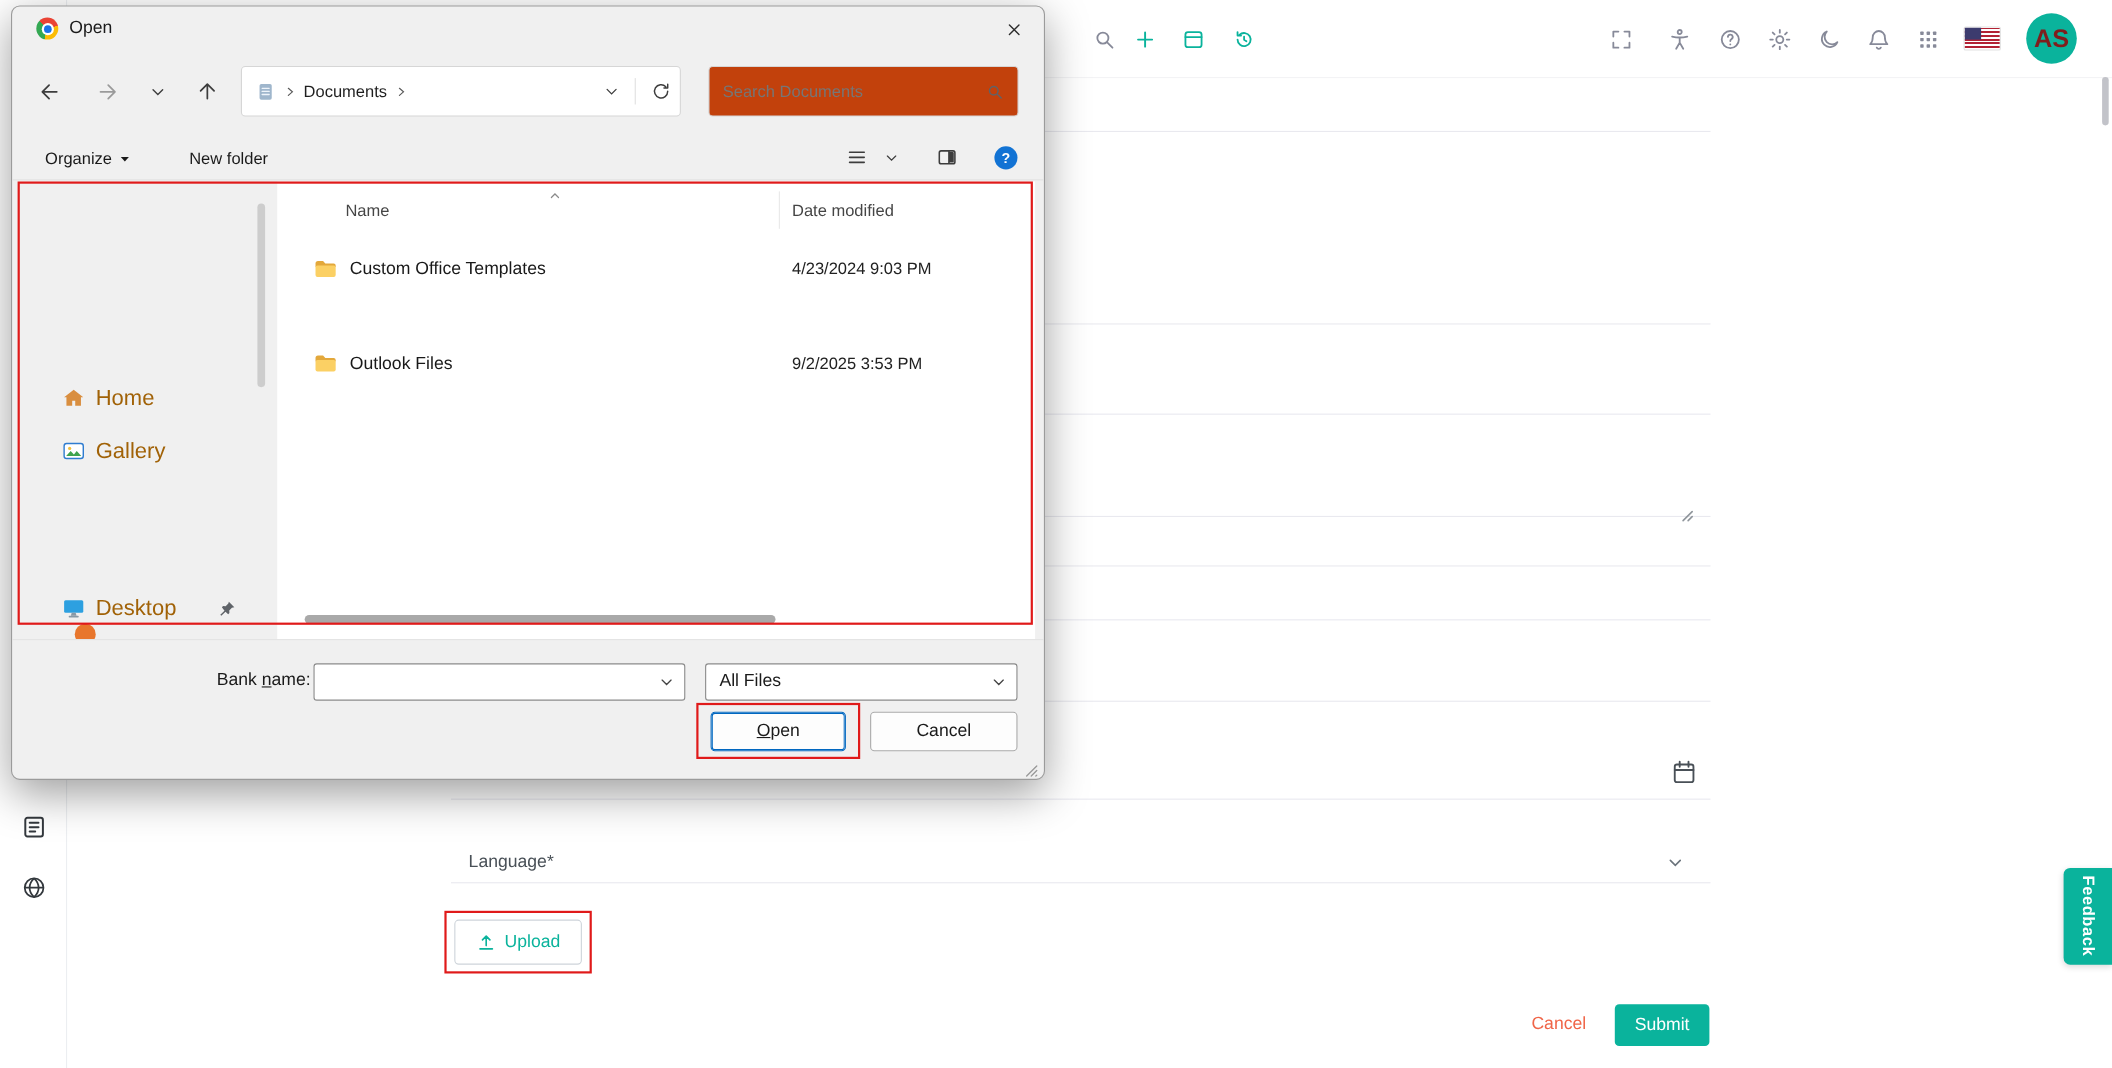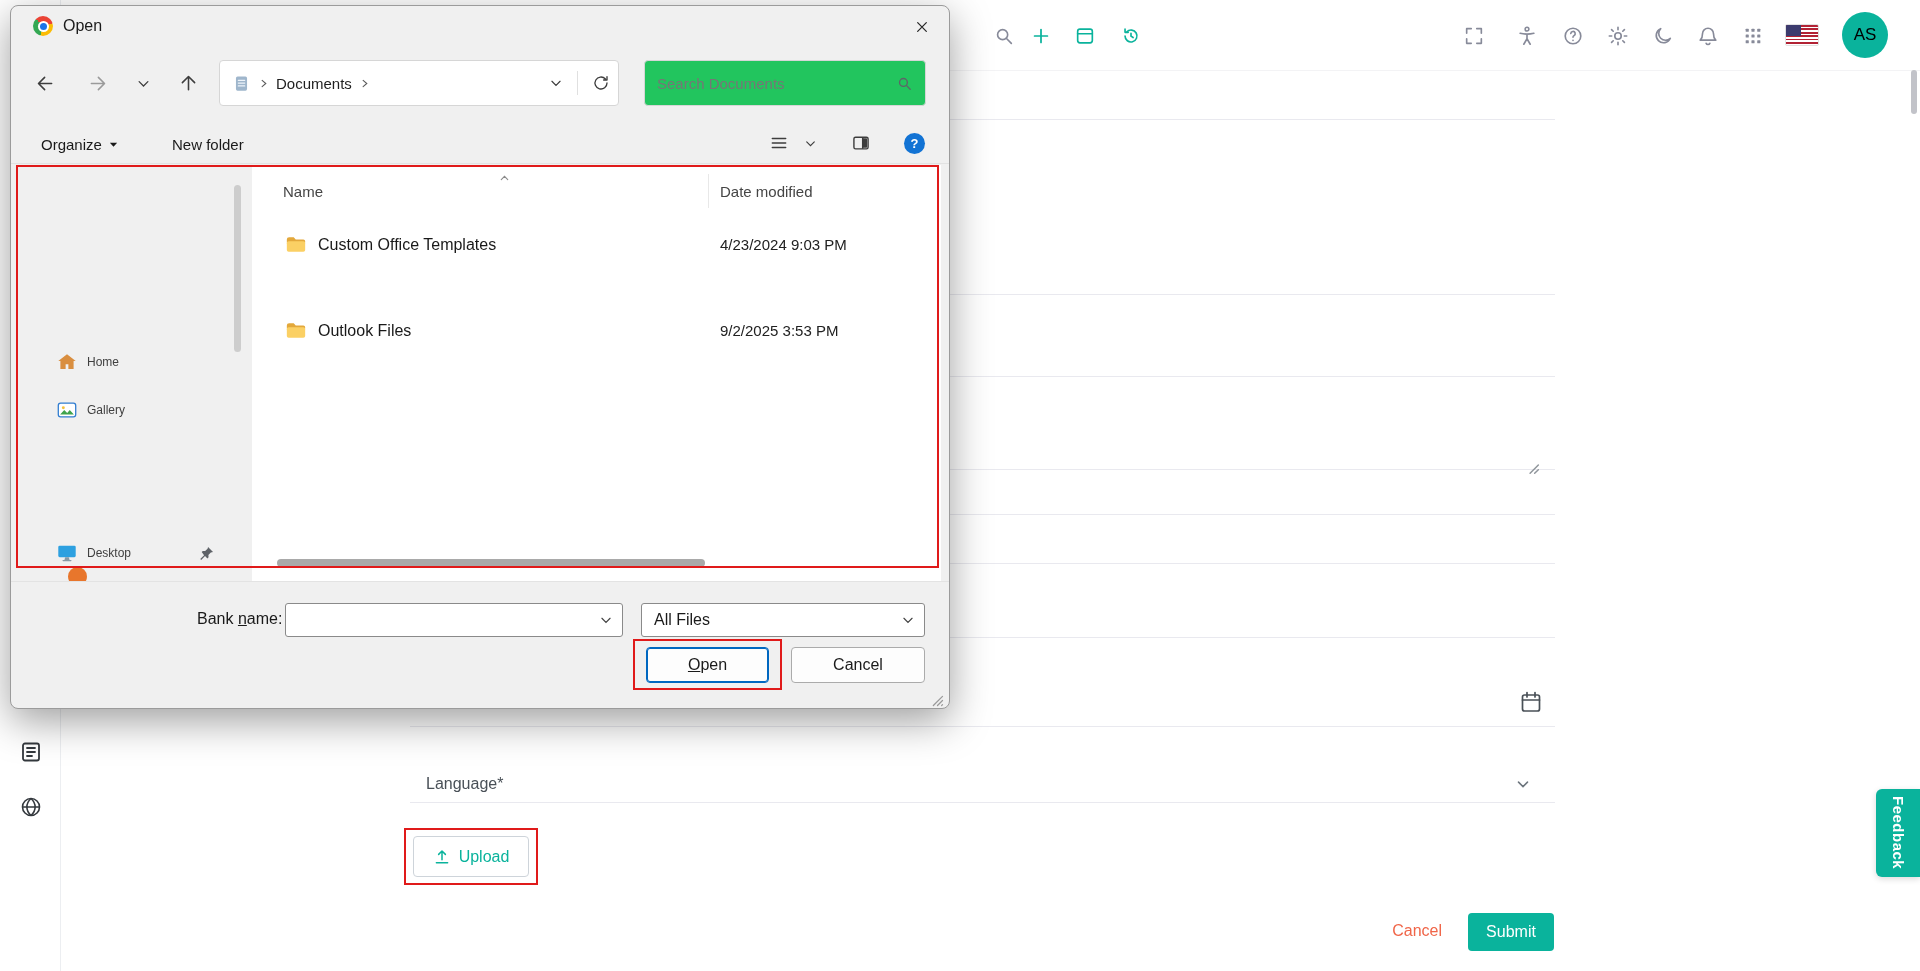--- a/index.html
+++ b/index.html
@@ -14,22 +14,22 @@
   svg.ic { display:block; }
 
   
   .topbar { position:absolute; left:0; top:0; width:1920px; height:71px; background:#fff; border-bottom:1px solid #f3f3f5; z-index:1; }
   .tb-btn { position:absolute; top:23px; width:26px; height:26px; display:flex; align-items:center; justify-content:center; color:#878a99; cursor:pointer; }
   .tb-btn.teal { color:#0ab39c; }
   .role-switcher { position:absolute; left:1318px; top:0; height:71px; display:flex; align-items:center; gap:7px; color:#495057; font-size:16px; cursor:pointer; }
   .flag { position:absolute; left:1785px; top:24px; width:34px; height:22px; border-radius:2px; overflow:hidden; border:1px solid #e2e2e2;
           background: repeating-linear-gradient(180deg,#b22234 0 1.7px,#ffffff 1.7px 3.4px); cursor:pointer; }
   .flag .canton { position:absolute; left:0; top:0; width:15px; height:11px; background:#3c3b6e; }
-  .avatar { position:absolute; left:1842px; top:12px; width:46px; height:46px; border-radius:50%; background:#0ab39c; color:#000000;
-            display:flex; align-items:center; justify-content:center; font-size:17px; font-weight:normal; cursor:pointer; }
+  .avatar { position:absolute; left:1842px; top:12px; width:46px; height:46px; border-radius:50%; background:#0ab39c; color:#7f1d1d;
+            display:flex; align-items:center; justify-content:center; font-size:23px; font-weight:bold; cursor:pointer; }
   .page-scrollbar { position:absolute; left:1911px; top:70px; width:6px; height:44px; background:#c2c3c9; border-radius:3px; z-index:2; }
 
   .app-sidebar { position:absolute; left:0; top:0; width:61px; height:971px; background:#fff; border-right:1px solid #eceef1; z-index:1; }
   .sb-btn { position:absolute; left:17px; width:28px; height:28px; display:flex; align-items:center; justify-content:center; color:#33383d; cursor:pointer; }
 
   .hline { position:absolute; left:410px; width:1145px; height:1px; background:#e9e9ef; }
 
   .ta-grip { position:absolute; left:1520px; top:455px; width:22px; height:22px; color:#8f959b; }
   .cal-btn { position:absolute; left:1519px; top:690px; width:28px; height:28px; color:#495057; cursor:pointer; }
   .lang-label { position:absolute; left:426px; top:775px; font-size:16px; color:#495057; }
@@ -57,34 +57,34 @@
   .chrome-icon::after { content:""; position:absolute; left:6.5px; top:6.5px; width:7px; height:7px; background:#1a73e8; border-radius:50%; }
   .dlg-title { font-size:16px; color:#1a1a1a; }
   .dlg-close { position:absolute; right:14px; top:8px; width:26px; height:26px; display:flex; align-items:center; justify-content:center; color:#2b2b2b; cursor:pointer; }
 
   .nav-btn { position:absolute; width:30px; height:30px; top:62px; display:flex; align-items:center; justify-content:center; color:#3d3d3d; cursor:pointer; }
   .address-box { position:absolute; left:208px; top:54px; width:400px; height:46px; background:#fff; border:1px solid #d6d6d6; border-radius:4px;
                  display:flex; align-items:center; padding:0 8px 0 12px; gap:7px; color:#1f1f1f; }
   .crumb-sep { color:#5a5a5a; display:flex; }
   .addr-spacer { flex:1; }
   .addr-div { width:1px; height:24px; background:#e0e0e0; margin:0 7px; }
-  .search-box { position:absolute; left:633px; top:54px; width:282px; height:46px; background:#22c55e; border:1px solid #d6d6d6; border-radius:4px; }
+  .search-box { position:absolute; left:633px; top:54px; width:282px; height:46px; background:#c2410c; border:1px solid #d6d6d6; border-radius:4px; }
   .search-box input { position:absolute; left:12px; top:0; width:230px; height:44px; border:none; outline:none; font:15px "Liberation Sans",sans-serif; color:#1a1a1a; background:transparent; }
   .search-box input::placeholder { color:#767676; }
   .search-mag { position:absolute; right:12px; top:14px; color:#5f6368; }
 
   .cmdbar { position:absolute; left:0; top:118px; width:100%; height:40px; border-bottom:1px solid #e2e2e2; }
   .cmd-item { position:absolute; top:9px; display:flex; align-items:center; gap:6px; color:#1a1a1a; font-size:15px; cursor:pointer; height:22px; }
   .cmd-icon { position:absolute; top:9px; display:flex; align-items:center; color:#3d3d3d; cursor:pointer; }
   .help-circle { width:21px; height:21px; border-radius:50%; background:#1273d4; color:#fff; font-size:13px; font-weight:bold;
                  display:flex; align-items:center; justify-content:center; }
 
   .list-bg { position:absolute; left:241px; top:159px; width:689px; height:416px; background:#fff; }
   .pane { position:absolute; left:0; top:159px; width:240px; height:416px; overflow:hidden; }
-  .pane-item { position:absolute; left:5px; width:205px; height:40px; display:flex; align-items:center; font-size:12px; color:#404040; cursor:pointer; }
+  .pane-item { position:absolute; left:5px; width:205px; height:40px; display:flex; align-items:center; font-size:20px; color:#a16207; cursor:pointer; }
   .pane-item .expander { width:40px; display:flex; justify-content:center; color:#555; }
   .pane-item .picon { width:22px; height:22px; flex:none; }
   .pane-item .plabel { margin-left:9px; white-space:nowrap; overflow:hidden; flex:1; }
   .pane-item .pin { width:17px; height:17px; flex:none; margin-right:6px; color:#5f6368; }
   .pane-scroll { position:absolute; left:223px; top:20px; width:7px; height:167px; background:#cdcdcd; border-radius:4px; cursor:pointer; }
   .odp-sliver { position:absolute; left:57px; top:402px; width:19px; height:19px; border-radius:50%; background:#e8762c; }
 
   .col-hdr { position:absolute; top:177px; font-size:15px; color:#454545; cursor:pointer; }
   .sort-caret { position:absolute; left:487px; top:166px; color:#8a8a8a; }
   .col-div { position:absolute; left:697px; top:168px; width:1px; height:34px; background:#e8e8e8; }
@@ -385,21 +385,21 @@
           <svg class="ic" width="17" height="17" viewBox="0 0 24 24">
             <path fill="currentColor" d="M14.2 2.8l7 7-3.1.9-3.4 3.4.2 3.3-1.6 1.6-3.4-3.4-5.4 5.4-1.3-1.3 5.4-5.4L5.2 10l1.6-1.6 3.3.2 3.4-3.4z"></path>
           </svg>
         </span>
     </div>
 
     <div class="odp-sliver"></div>
     <div class="pane-scroll"></div>
   </nav>
 
-  <div class="col-hdr" style="left:272px">Name</div>
+  <div class="col-hdr" style="left:303px">Name</div>
   <div class="sort-caret">
       <svg class="ic" width="13" height="13" viewBox="0 0 24 24" fill="none" stroke="currentColor" stroke-width="2" stroke-linecap="round">
         <path d="M6 14l6-6 6 6"></path>
       </svg>
     </div>
   <div class="col-div"></div>
   <div class="col-hdr" style="left:709px">Date modified</div>
 
   <div class="frow" style="top:217px">
     <svg class="ficon ic" width="22" height="19" viewBox="0 0 24 20">

